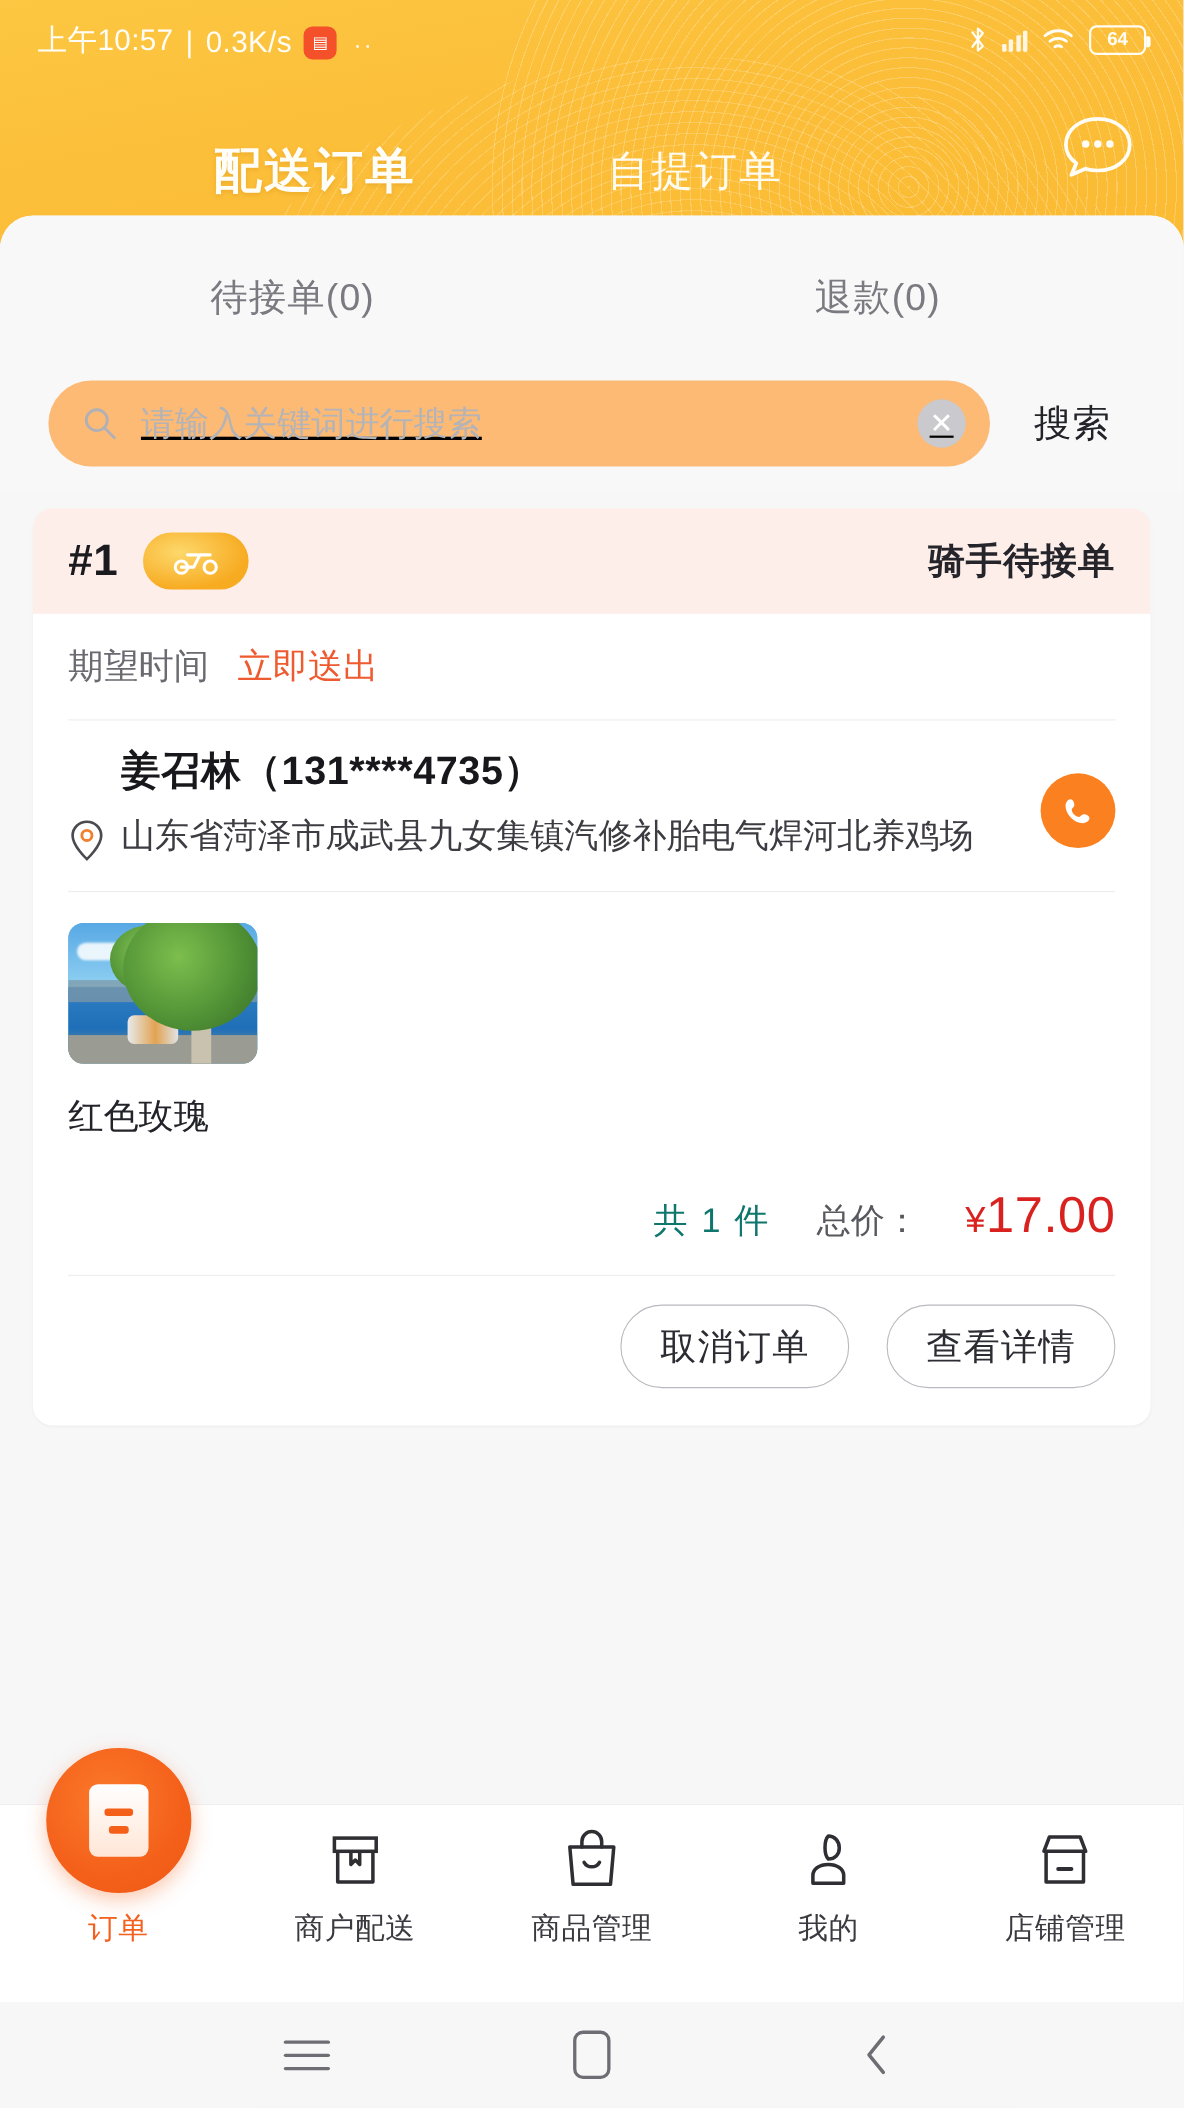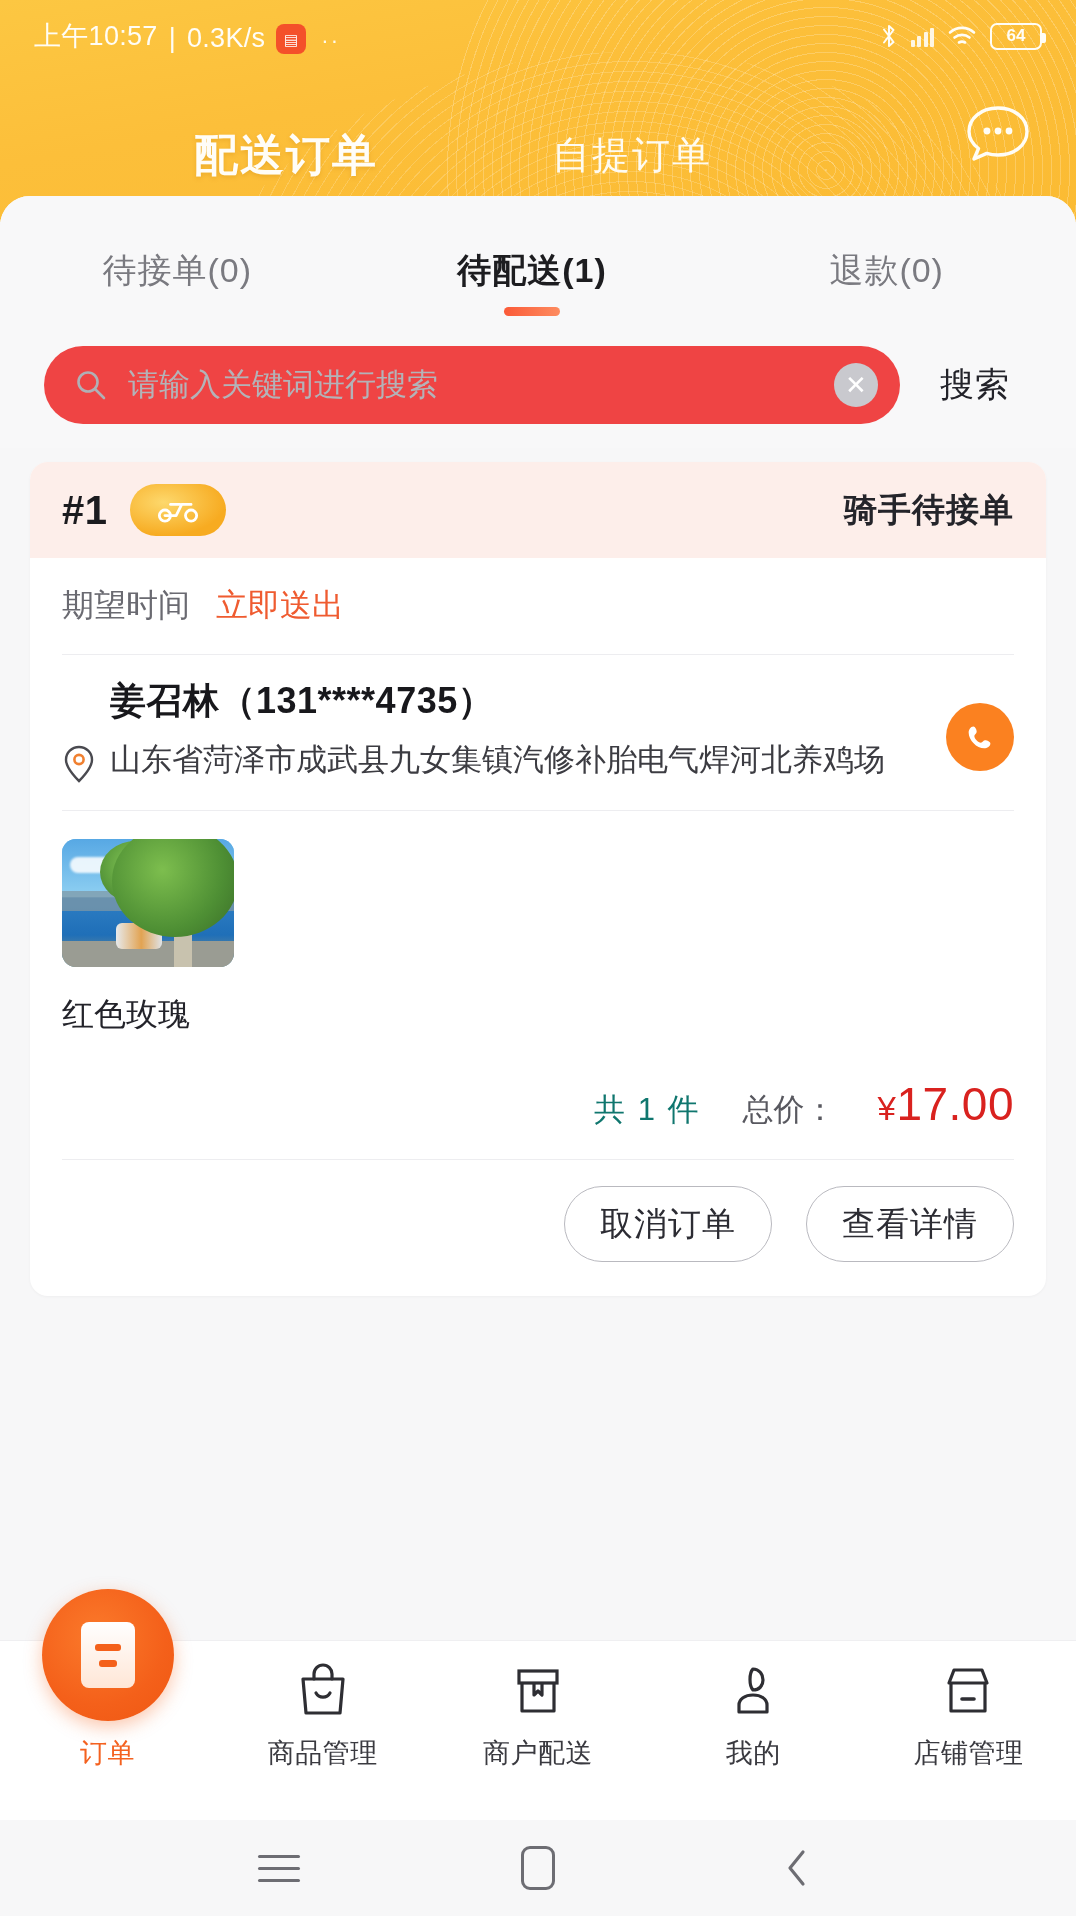--- a/index.html
+++ b/index.html
@@ -116,22 +116,22 @@
     position:absolute; left:50%; transform:translateX(-50%);
     bottom:-22px; width:56px; height:9px; border-radius:6px;
     background:linear-gradient(90deg,#fb5a38,#fd8c60);
   }
 
   .searchrow {
     display:flex; align-items:center; gap:0;
     padding:22px 26px 24px 44px; background:#f8f8f9;
   }
   .searchbox {
-    flex:1; height:78px; background:#ef4444; border-radius:40px;
-    display:flex; align-items:center; padding:0 22px 0 30px; gap:20px;
+    flex:1; height:78px; background:#fdba74; border-radius:40px;
+    display:flex; align-items:center; padding:0 22px 0 30px; gap:20px;text-decoration:underline;
   }
   .search-ico { width:34px; height:34px; flex:0 0 auto; }
   .search-input {
     flex:1; border:0; outline:0; background:transparent;
     font-family:inherit; font-size:31px; color:#34343a;
   }
   .search-input::placeholder { color:#b3b3b8; }
   .clear-btn {
     width:44px; height:44px; border-radius:50%; background:#c9c9ce;
     display:flex; align-items:center; justify-content:center; flex:0 0 auto;
@@ -315,24 +315,20 @@
         </svg>
       </div>
     </div>
   </div>
 
   <div class="sheet">
 
     <div class="tabs">
       <div class="tab">
         <span>待接单(0)</span>
-      </div>
-      <div class="tab active">
-        <span>待配送(1)</span>
-        <span class="bar"></span>
       </div>
       <div class="tab">
         <span>退款(0)</span>
       </div>
     </div>
 
     <div class="searchrow">
       <div class="searchbox">
         <span class="search-ico">
           <svg viewBox="0 0 34 34" width="34" height="34">
@@ -437,37 +433,37 @@
       </div>
 
       <div class="navitem active">
         <span class="ic"></span>
         <span class="lb">订单</span>
       </div>
 
       <div class="navitem">
         <span class="ic">
           <svg viewBox="0 0 56 58" width="56" height="58">
+            <rect x="9" y="10" width="38" height="12" fill="none" stroke="#2e2e33" stroke-width="3.2"></rect>
+            <path d="M12 22 V50 H44 V22" fill="none" stroke="#2e2e33" stroke-width="3.2" stroke-linejoin="round"></path>
+            <path d="M24 22 V34 L28 30 L32 34 V22" fill="none" stroke="#2e2e33" stroke-width="3.2" stroke-linejoin="round"></path>
+          </svg>
+        </span>
+        <span class="lb">商户配送</span>
+      </div>
+
+      <div class="navitem">
+        <span class="ic">
+          <svg viewBox="0 0 56 58" width="56" height="58">
             <path d="M8 18 H48 L45 52 H11 Z" fill="none" stroke="#2e2e33" stroke-width="3.2" stroke-linejoin="round"></path>
             <path d="M19 18 V13 A9 9 0 0 1 37 13 V18" fill="none" stroke="#2e2e33" stroke-width="3.2" stroke-linecap="round"></path>
             <path d="M21 32 A8 8 0 0 0 35 32" fill="none" stroke="#2e2e33" stroke-width="3.2" stroke-linecap="round"></path>
           </svg>
         </span>
         <span class="lb">商品管理</span>
-      </div>
-
-      <div class="navitem">
-        <span class="ic">
-          <svg viewBox="0 0 56 58" width="56" height="58">
-            <rect x="9" y="10" width="38" height="12" fill="none" stroke="#2e2e33" stroke-width="3.2"></rect>
-            <path d="M12 22 V50 H44 V22" fill="none" stroke="#2e2e33" stroke-width="3.2" stroke-linejoin="round"></path>
-            <path d="M24 22 V34 L28 30 L32 34 V22" fill="none" stroke="#2e2e33" stroke-width="3.2" stroke-linejoin="round"></path>
-          </svg>
-        </span>
-        <span class="lb">商户配送</span>
       </div>
 
       <div class="navitem">
         <span class="ic">
           <svg viewBox="0 0 56 58" width="56" height="58">
             <path d="M28 8 C34 8 38 13 38 19 C38 25 34 29 28 29 C24 25 24 12 28 8 Z" fill="none" stroke="#2e2e33" stroke-width="3.2" stroke-linejoin="round"></path>
             <path d="M14 51 V44 C14 38 20 34 28 34 C36 34 42 38 42 44 V51 Z" fill="none" stroke="#2e2e33" stroke-width="3.2" stroke-linejoin="round"></path>
           </svg>
         </span>
         <span class="lb">我的</span>

